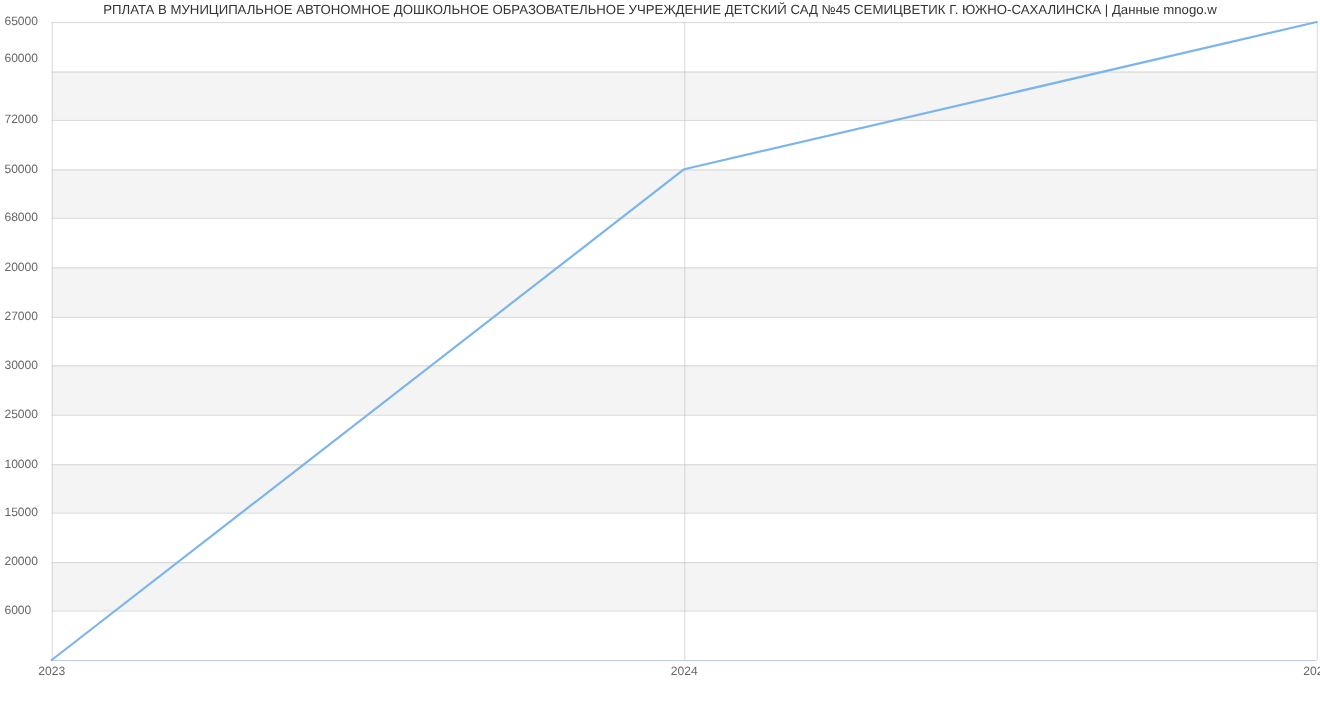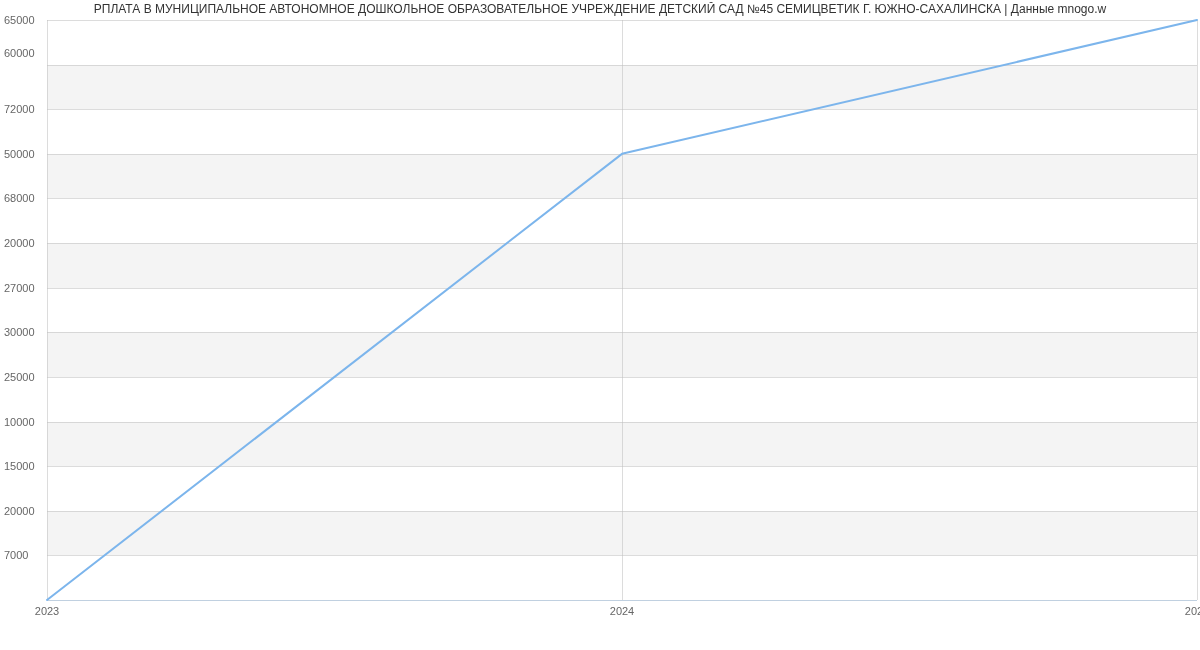--- a/index.html
+++ b/index.html
@@ -49,21 +49,21 @@
       <div class="vgrid" style="left: 0px;"></div>
       <div class="vgrid" style="left: 575px;"></div>
       <div class="vgrid" style="left: 1150px;"></div>
     </div>
 
   <div class="axis-line" style="left:47px;top:600px;width:1150px;height:1px;"></div>
 
   <svg class="line" viewBox="0 0 1150 580" preserveAspectRatio="none">
     <polyline id="series" points="0,580 575,133.8461538461538 1150,0"></polyline>
   </svg>
-<div class="ytick" style="top: 555.385px;">7000</div>
+<div class="ytick" style="top: 555.385px;">6000</div>
     <div class="ytick" style="top: 510.769px;">20000</div>
     <div class="ytick" style="top: 466.154px;">15000</div>
     <div class="ytick" style="top: 421.538px;">10000</div>
     <div class="ytick" style="top: 376.923px;">25000</div>
     <div class="ytick" style="top: 332.308px;">30000</div>
     <div class="ytick" style="top: 287.692px;">27000</div>
     <div class="ytick" style="top: 243.077px;">20000</div>
     <div class="ytick" style="top: 198.462px;">68000</div>
     <div class="ytick" style="top: 153.846px;">50000</div>
     <div class="ytick" style="top: 109.231px;">72000</div>

